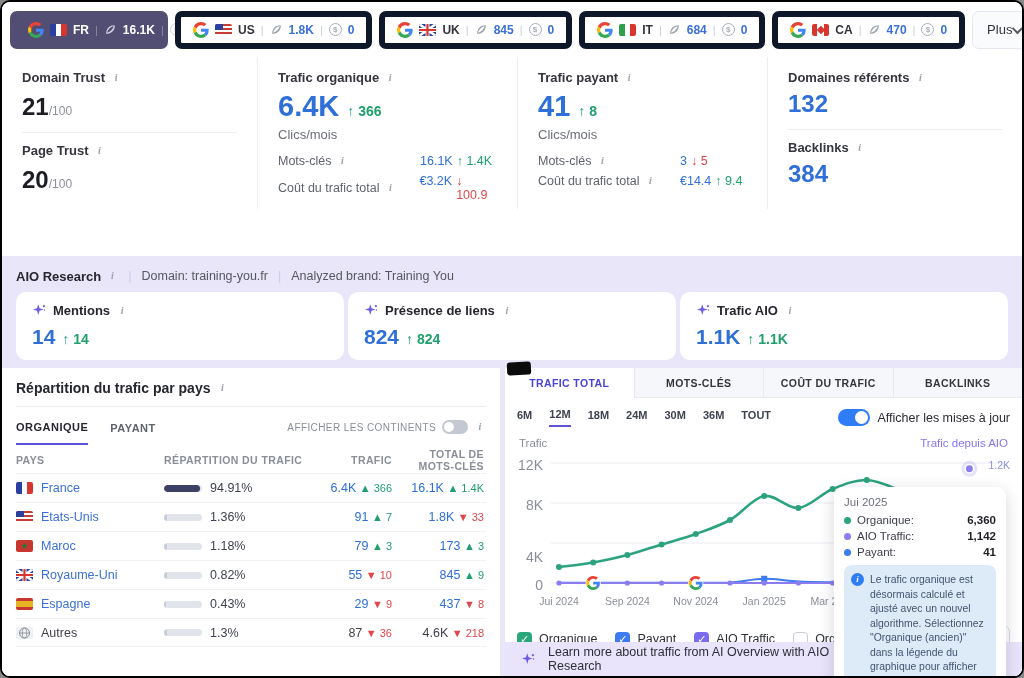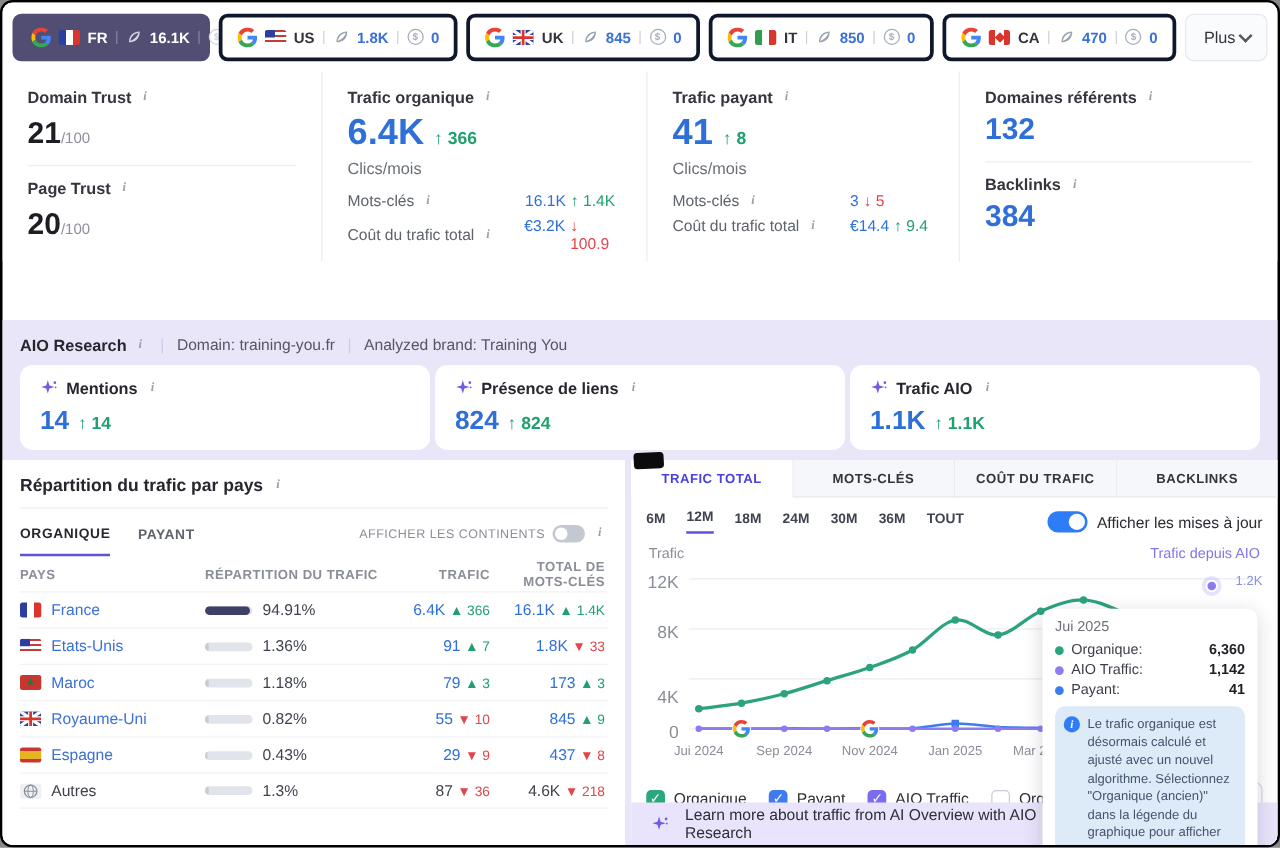--- a/index.html
+++ b/index.html
@@ -4,21 +4,21 @@
 <style>
   * { margin:0; padding:0; box-sizing:border-box; }
   html,body { background:#888; }
   body { font-family:"Liberation Sans", sans-serif; }
   .frame { width:1024px; height:678px; background:#fff; border:2px solid #000; border-radius:10px;
            overflow:hidden; position:relative; display:flex; flex-direction:column; }
 
   
   .topbar { height:55px; background:#fff; display:flex; align-items:center; gap:7px; padding:0 8px; flex:none; }
   .se-tab { height:38px; border-radius:7px; display:flex; align-items:center; gap:6px; padding:0 12px;
-            background:#fff; border:3px solid #0f172a; font-size:12px; color:#33343c; cursor:pointer; }
+            background:#fff; border:6px solid #0f172a; font-size:12px; color:#33343c; cursor:pointer; }
   .se-tab.active { background:#514d73; border-color:#514d73; color:#fff; width:158px; }
   .se-tab .num { color:#3b70d6; font-weight:bold; }
   .se-tab.active .num { color:#fff; }
   .se-tab .cc { font-weight:bold; }
   .se-sep { color:#c9cdd6; font-size:11px; }
   .se-tab.active .se-sep { color:#8d89a8; }
   .gicon { width:16px; height:16px; flex:none; }
   .flag { width:17px; height:12px; border-radius:2px; flex:none; display:inline-block; position:relative; overflow:hidden; }
   .flag-fr { background:linear-gradient(90deg,#2b3f9e 33%,#fff 33% 66%,#d8352e 66%); }
   .flag-us { background:repeating-linear-gradient(#c43c38 0 2px,#fff 2px 4px); }
@@ -221,21 +221,21 @@
           <path fill="#4285F4" d="M47 24.6c0-1.6-.2-3.1-.4-4.6H24v9h12.9c-.6 3-2.3 5.5-4.8 7.2l7.7 6C44.4 38 47 31.9 47 24.6z"></path>
           <path fill="#FBBC05" d="M10.5 28.6c-.5-1.5-.8-3-.8-4.6s.3-3.1.8-4.6l-8-6.2C.9 16.5 0 20.1 0 24s.9 7.5 2.6 10.8l7.9-6.2z"></path>
           <path fill="#34A853" d="M24 48c6.5 0 11.9-2.1 15.9-5.8l-7.7-6c-2.2 1.5-4.9 2.3-8.2 2.3-6.3 0-11.6-4.2-13.5-9.9l-8 6.2C6.5 42.6 14.6 48 24 48z"></path>
         </svg>
       <span class="flag flag-it"></span>
       <span class="cc">IT</span>
       <span class="se-sep">|</span>
       <svg class="leaf" viewBox="0 0 24 24">
           <path d="M20 4C10 4 4 10 4 20c10 0 16-6 16-16zM6 18c1-6 6-11 12-12-2 6-6 10-12 12z"></path>
         </svg>
-      <span class="num">850</span>
+      <span class="num">684</span>
       <span class="se-sep">|</span>
       <span class="coin">$</span>
       <span class="num">0</span>
     </div>
 
     <div class="se-tab">
       <svg class="gicon" viewBox="0 0 48 48">
           <path fill="#EA4335" d="M24 9.5c3.5 0 6.7 1.2 9.2 3.6l6.9-6.9C35.9 2.4 30.5 0 24 0 14.6 0 6.5 5.4 2.6 13.2l8 6.2C12.4 13.7 17.7 9.5 24 9.5z"></path>
           <path fill="#4285F4" d="M47 24.6c0-1.6-.2-3.1-.4-4.6H24v9h12.9c-.6 3-2.3 5.5-4.8 7.2l7.7 6C44.4 38 47 31.9 47 24.6z"></path>
           <path fill="#FBBC05" d="M10.5 28.6c-.5-1.5-.8-3-.8-4.6s.3-3.1.8-4.6l-8-6.2C.9 16.5 0 20.1 0 24s.9 7.5 2.6 10.8l7.9-6.2z"></path>

